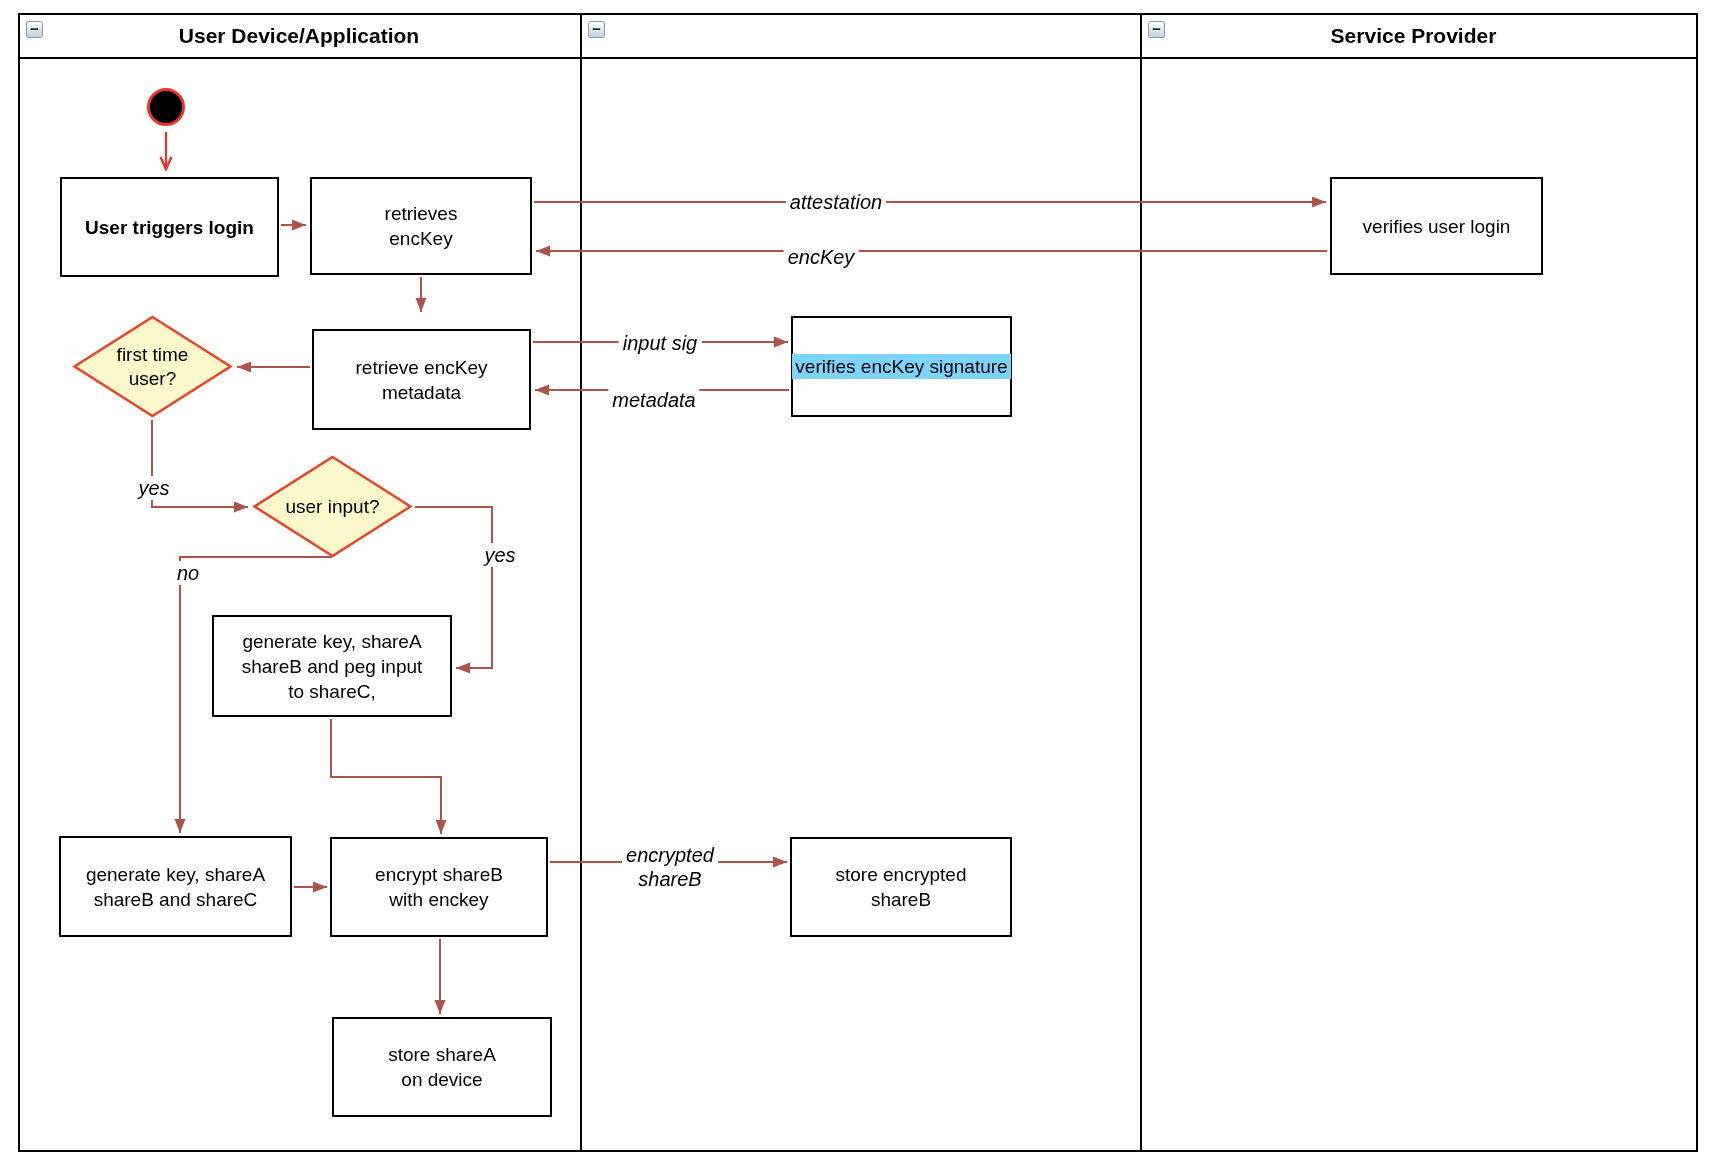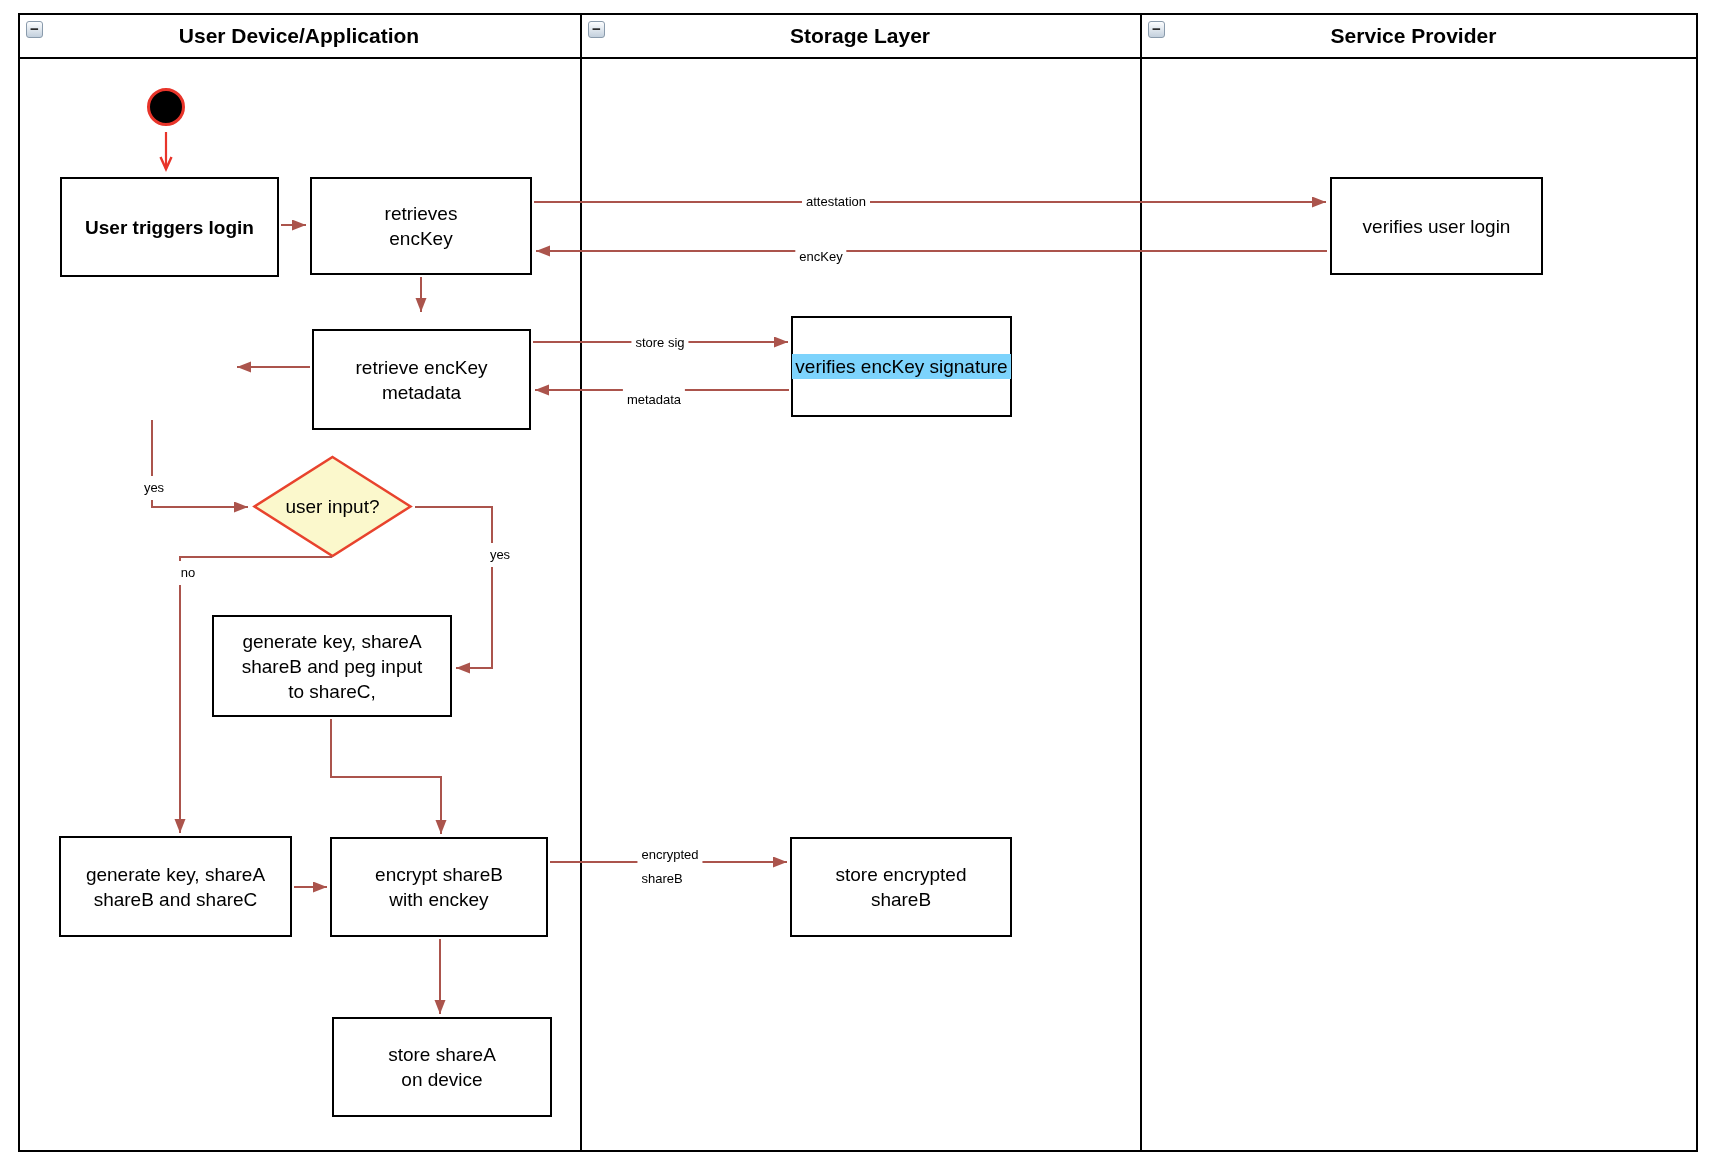--- a/index.html
+++ b/index.html
@@ -31,34 +31,33 @@
 
   .diamond { position:absolute; z-index:2; }
   .diamond svg { position:absolute; left:0; top:0; }
   .diamond .dlabel { position:absolute; left:0; top:0; right:0; bottom:0; display:flex;
                      align-items:center; justify-content:center; text-align:center;
                      font-size:19px; line-height:24px; white-space:pre-line; }
 
   svg.edges { position:absolute; left:0; top:0; z-index:3; pointer-events:none; }
 
   .elabel { position:absolute; transform:translate(-50%,-50%); background:#fff; padding:0 4px;
-            font-size:13px; line-height:24px; z-index:4; white-space:pre-line; }
+            font-size:20px; line-height:24px; z-index:4; text-align:center; white-space:pre-line;font-style:italic; }
 </style>
 </head>
 <body>
 
 <div class="canvas">
 
   <div class="pool"></div>
   <div class="lane-sep" style="left:580px;"></div>
   <div class="lane-sep" style="left:1140px;"></div>
   <div class="header-line"></div>
 
   <div class="lane-title" style="left:18px; width:562px;">User Device/Application</div>
-  <div class="lane-title" style="left:580px; width:560px;">Storage Layer</div>
   <div class="lane-title" style="left:1140px; width:473px;margin-left:37px;">Service Provider</div>
 
   <div class="collapse-btn" style="left:26px;">
     <span>−</span>
   </div>
   <div class="collapse-btn" style="left:588px;">
     <span>−</span>
   </div>
   <div class="collapse-btn" style="left:1148px;">
     <span>−</span>
@@ -80,20 +79,27 @@
 to shareC,</div>
   <div class="node" style="left:59px;  top:836px; width:233px; height:101px;">generate key, shareA
 shareB and shareC</div>
   <div class="node" style="left:330px; top:837px; width:218px; height:100px;">encrypt shareB
 with enckey</div>
   <div class="node" style="left:790px; top:837px; width:222px; height:100px;">store encrypted
 shareB</div>
   <div class="node" style="left:332px; top:1017px; width:220px; height:100px;">store shareA
 on device</div>
 
+  <div class="diamond" style="left:72px; top:315px; width:161px; height:103px;">
+    <svg width="161" height="103">
+      <polygon points="80.5,2 158.5,51.5 80.5,101 2.5,51.5" fill="#fbf8cc" stroke="#e8432d" stroke-width="2.5"></polygon>
+    </svg>
+    <div class="dlabel">first time
+user?</div>
+  </div>
   <div class="diamond" style="left:252px; top:455px; width:161px; height:103px;">
     <svg width="161" height="103">
       <polygon points="80.5,2 158.5,51.5 80.5,101 2.5,51.5" fill="#fbf8cc" stroke="#e8432d" stroke-width="2.5"></polygon>
     </svg>
     <div class="dlabel">user input?</div>
   </div>
 
   <svg class="edges" width="1720" height="1170">
     <defs>
       <marker id="ah" markerUnits="userSpaceOnUse" markerWidth="15" markerHeight="12" refX="14" refY="5.5" orient="auto">
@@ -117,21 +123,21 @@
       <path d="M331,719 L331,777 L441,777 L441,834" marker-end="url(#ah)"></path>
       <path d="M294,887 L327,887" marker-end="url(#ah)"></path>
       <path d="M550,862 L787,862" marker-end="url(#ah)"></path>
       <path d="M440,939 L440,1014" marker-end="url(#ah)"></path>
     </g>
     <path d="M166,132 L166,169" fill="none" stroke="#e8342a" stroke-width="2.2" marker-end="url(#ahOpen)"></path>
   </svg>
 
   <div class="elabel" style="left:836px; top:202px;">attestation</div>
   <div class="elabel" style="left:821px; top:257px;">encKey</div>
-  <div class="elabel" style="left:660px; top:343px;">store sig</div>
+  <div class="elabel" style="left:660px; top:343px;">input sig</div>
   <div class="elabel" style="left:654px; top:400px;">metadata</div>
   <div class="elabel" style="left:154px; top:488px;">yes</div>
   <div class="elabel" style="left:500px; top:555px;">yes</div>
   <div class="elabel" style="left:188px; top:573px;">no</div>
   <div class="elabel" style="left:670px; top:867px;">encrypted
 shareB</div>
 
 </div>
 
 </body></html>

